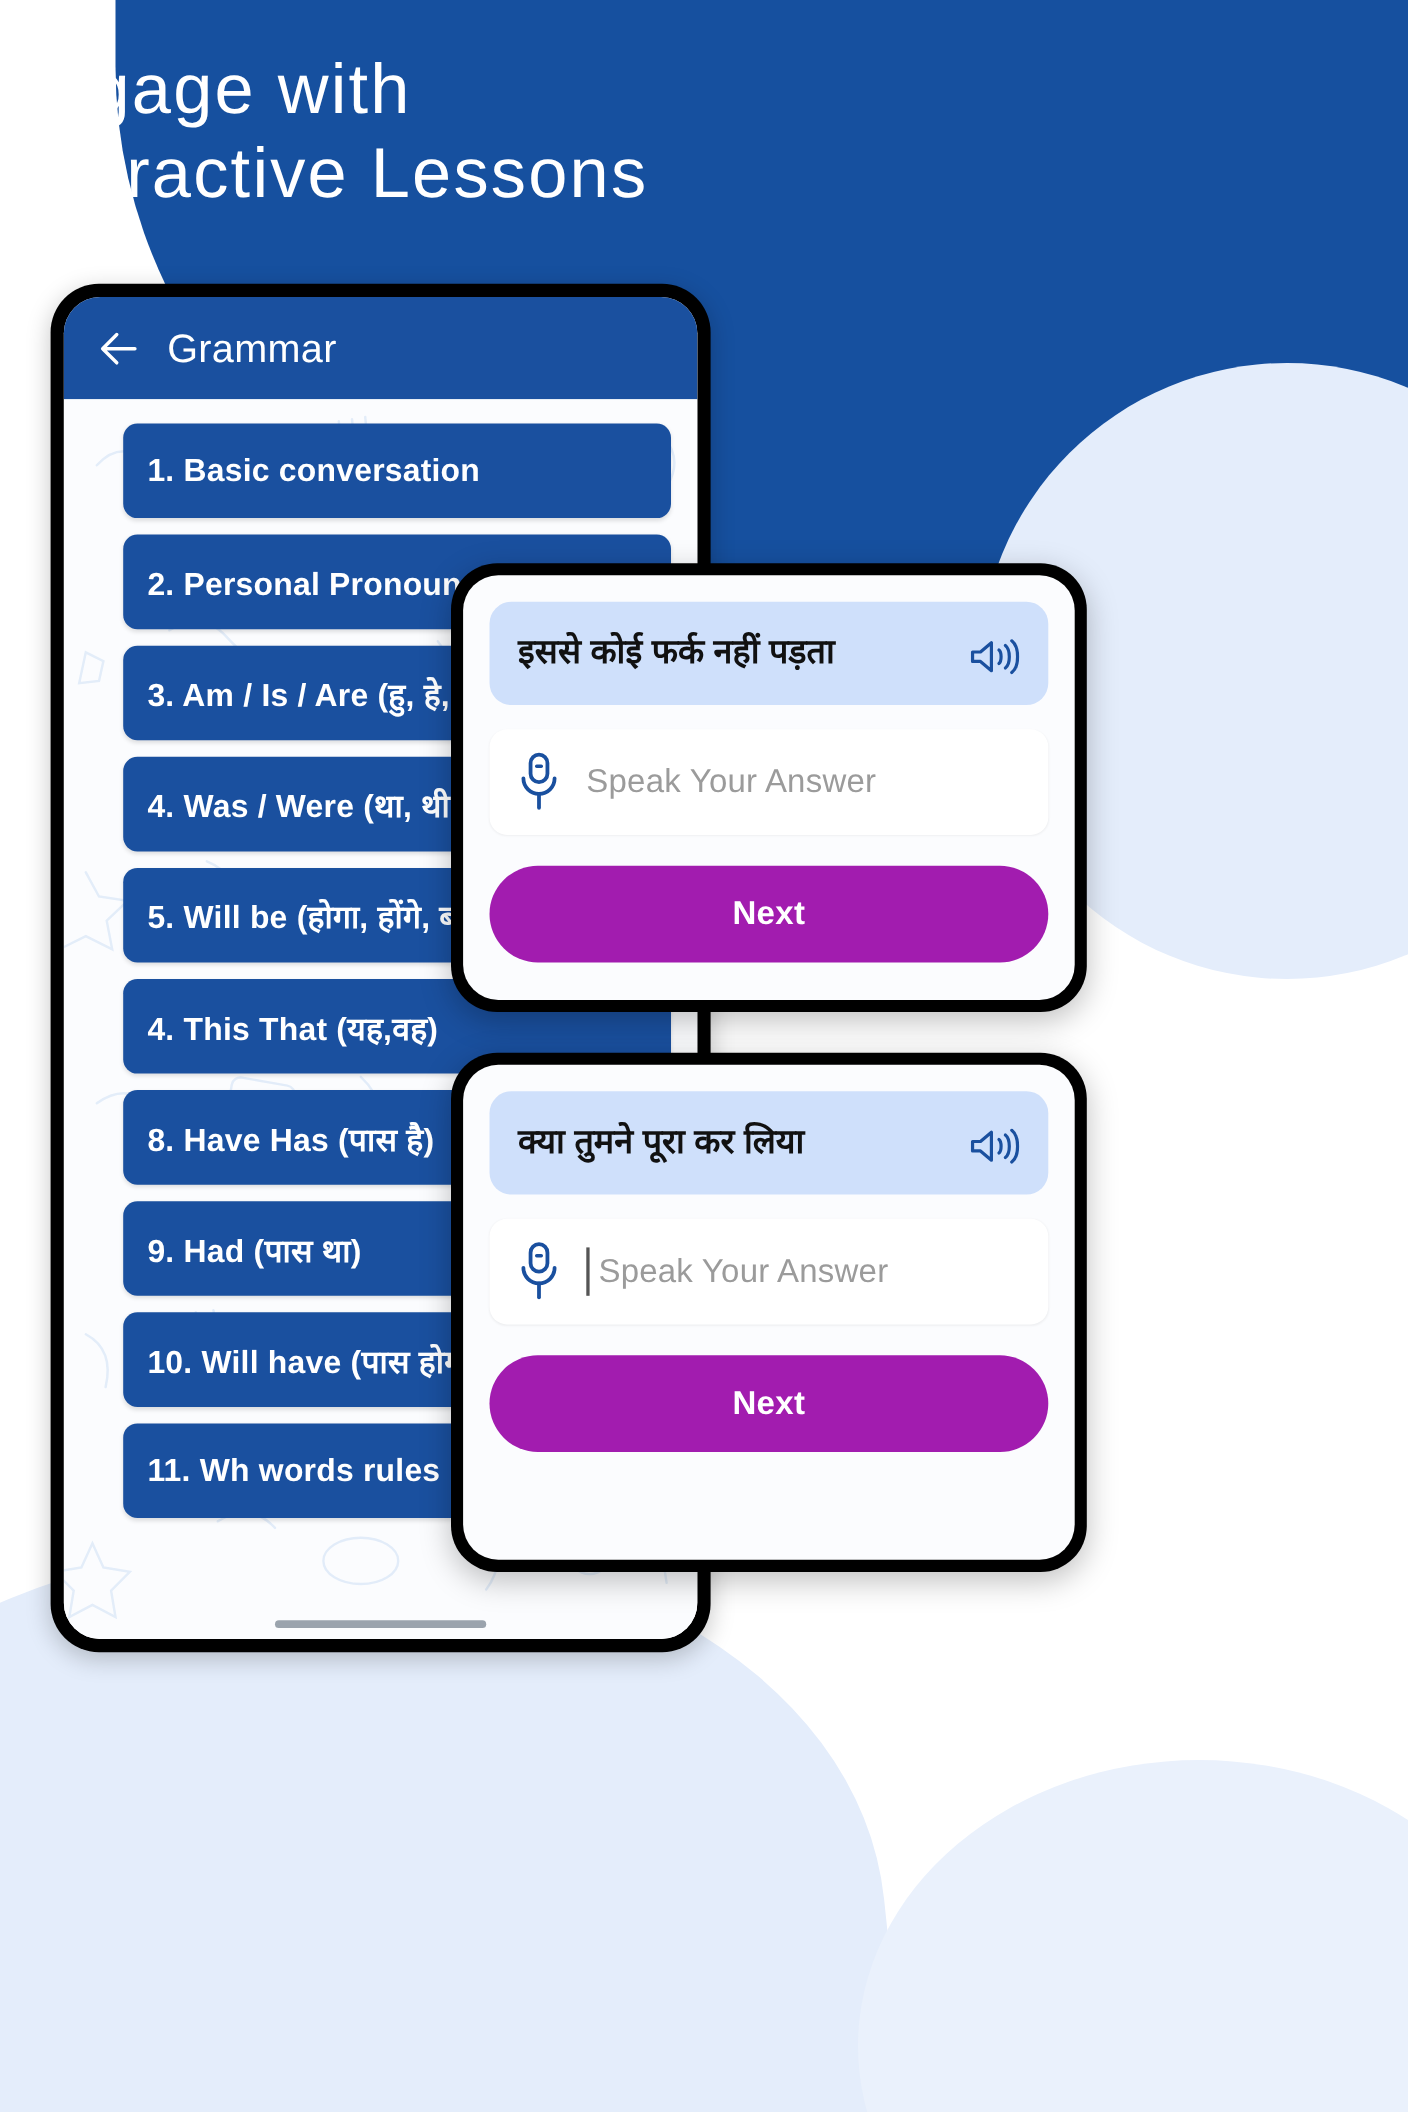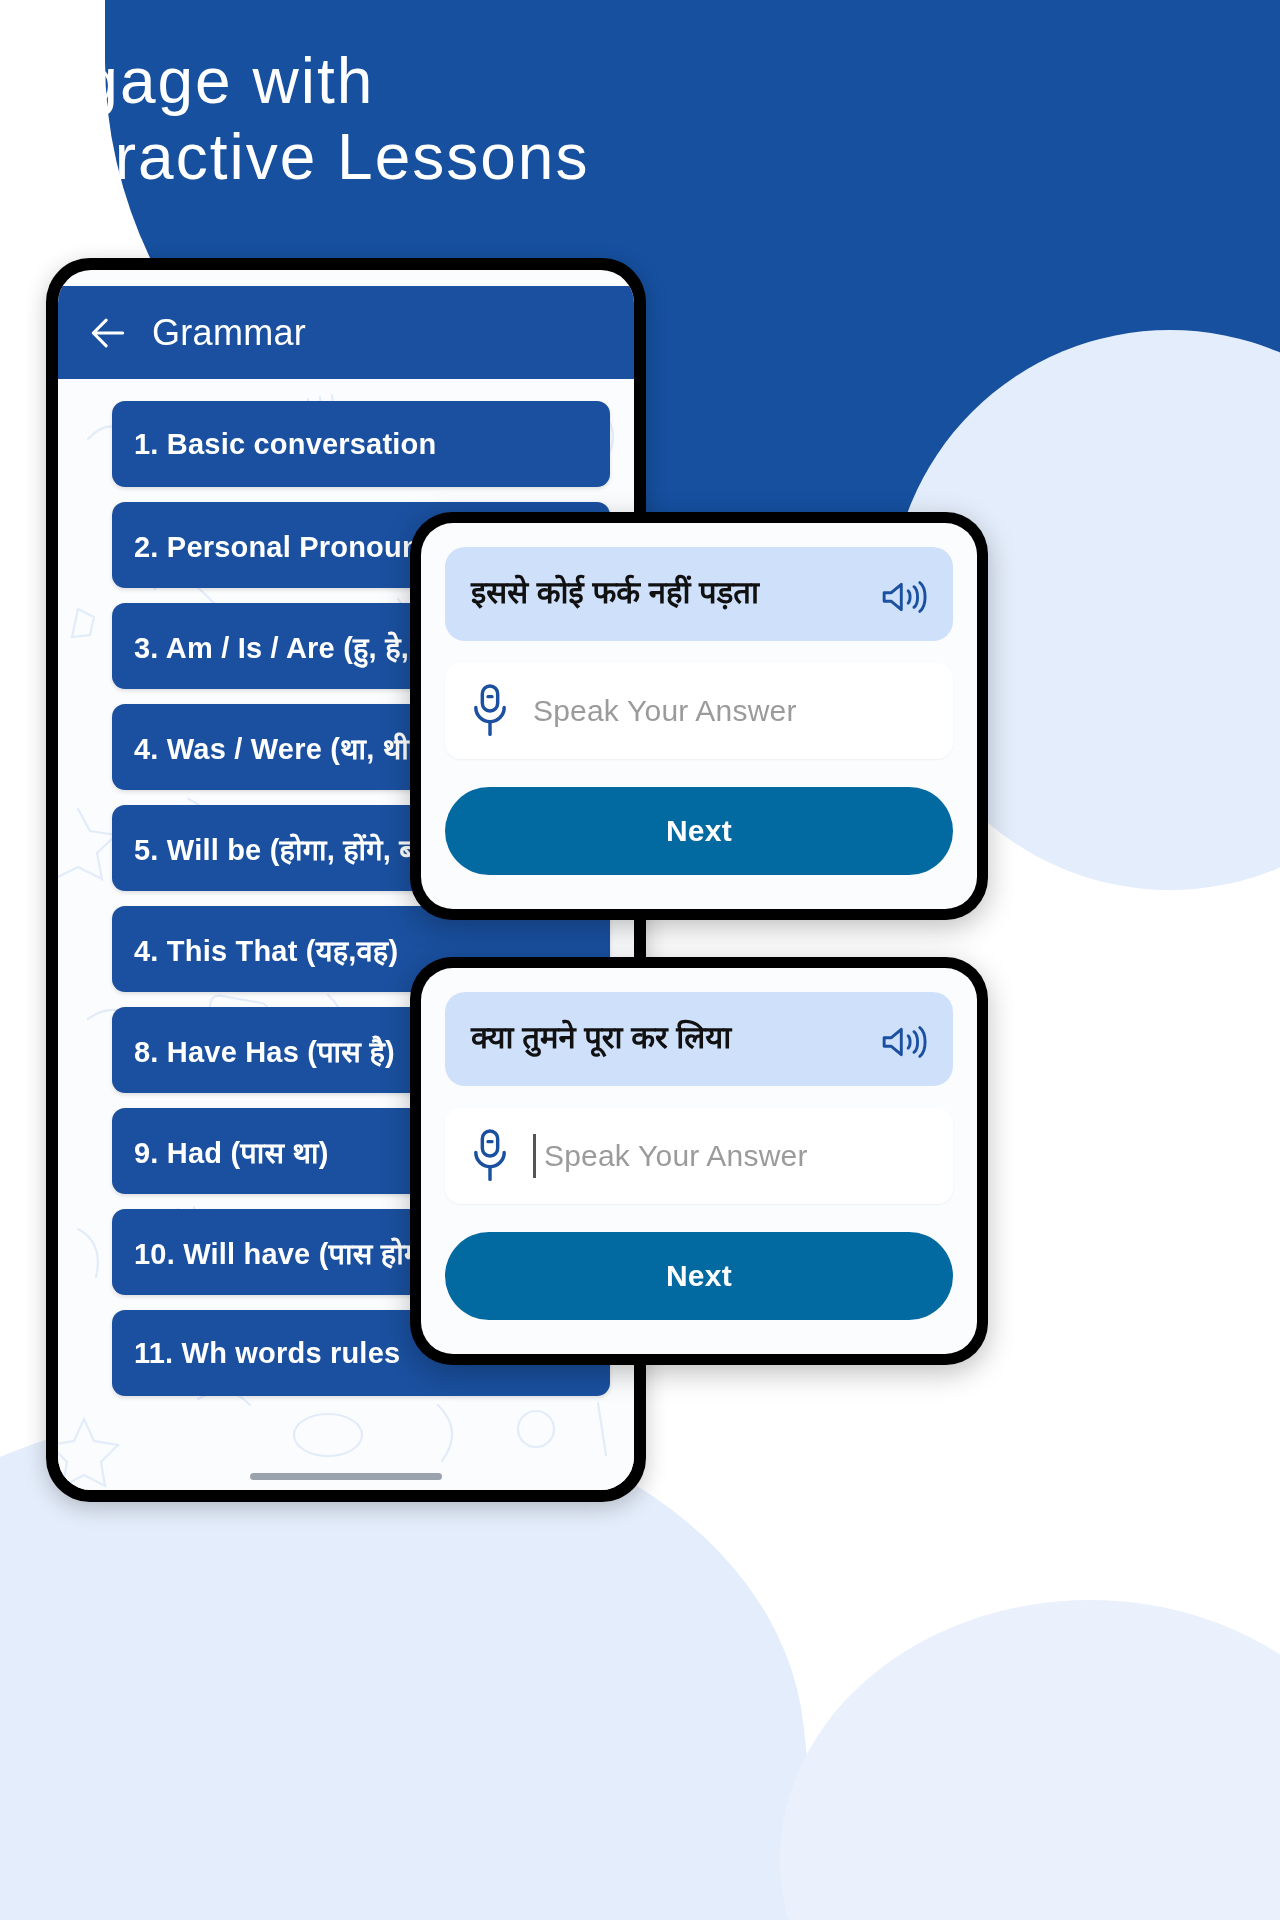--- a/index.html
+++ b/index.html
@@ -61,21 +61,20 @@
     background:#fbfcfe;
     border-radius:33px;
     overflow:hidden;
     display:flex;flex-direction:column;
   }
   .appbar{
     height:93px;flex:none;background:#1a509f;
     display:flex;align-items:center;
     padding:0 0 0 28px;
     box-sizing:border-box;
-    margin-top:16px;
   }
   .back-icon{width:44px;height:44px;flex:none;display:block;}
   .appbar-title{
     color:#ffffff;font-size:36px;font-weight:500;
     margin-left:22px;letter-spacing:.3px;
   }
   .lesson-scroll{
     flex:1;position:relative;background:#fbfcfe;overflow:hidden;
   }
   
@@ -134,29 +133,29 @@
   }
   .mic-icon{width:46px;height:58px;flex:none;}
   .caret{
     width:3px;height:44px;background:#555;flex:none;
     margin-right:-12px;
   }
   .answer-placeholder{
     color:#9b9b9b;font-size:30px;font-weight:500;letter-spacing:.2px;
   }
   .next-btn{
-    margin-top:28px;background:#0369a1;color:#ffffff;
+    margin-top:28px;background:#a21caf;color:#ffffff;
     border:none;border-radius:44px;height:88px;
     font-size:30px;font-weight:600;letter-spacing:.3px;
     font-family:"Liberation Sans","DejaVu Sans",sans-serif;
     cursor:pointer;width:100%;
   }
 
   #dlg1{left:410px;top:512px;width:578px;height:408px;}
-  #dlg2{left:410px;top:957px;width:578px;height:408px;}
+  #dlg2{left:410px;top:957px;width:578px;height:472px;}
 </style>
 </head>
 <body>
 
 <div class="bg-layer">
   <div class="blob-top"></div>
   <div class="blob-right-light"></div>
   <div class="blob-bottom-light"></div>
   <div class="blob-bottom-right"></div>
 </div>

